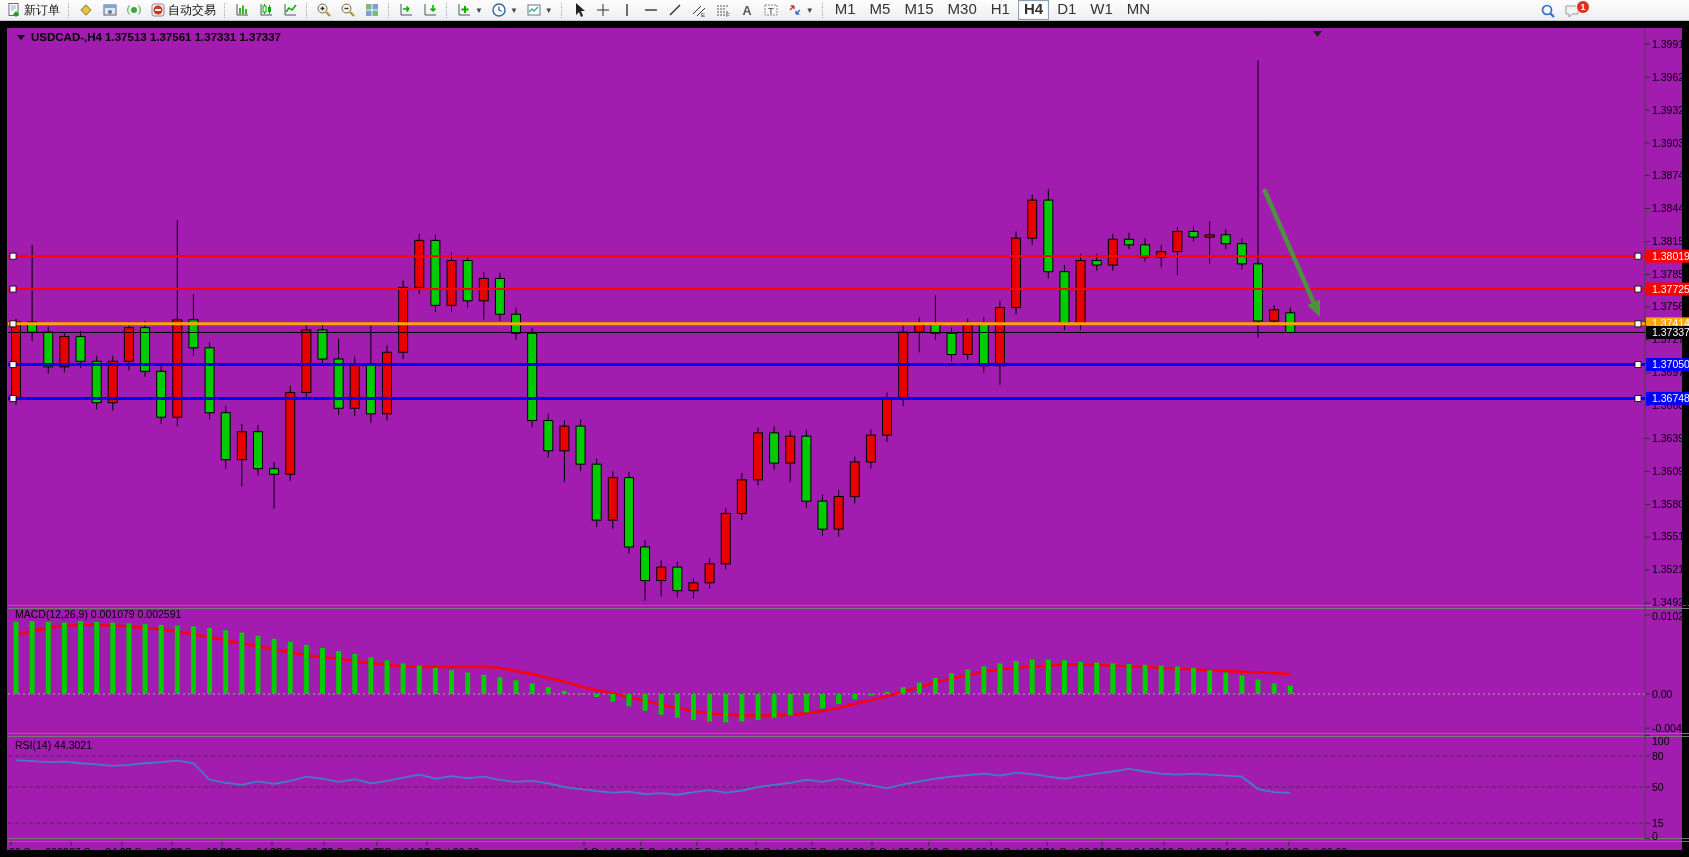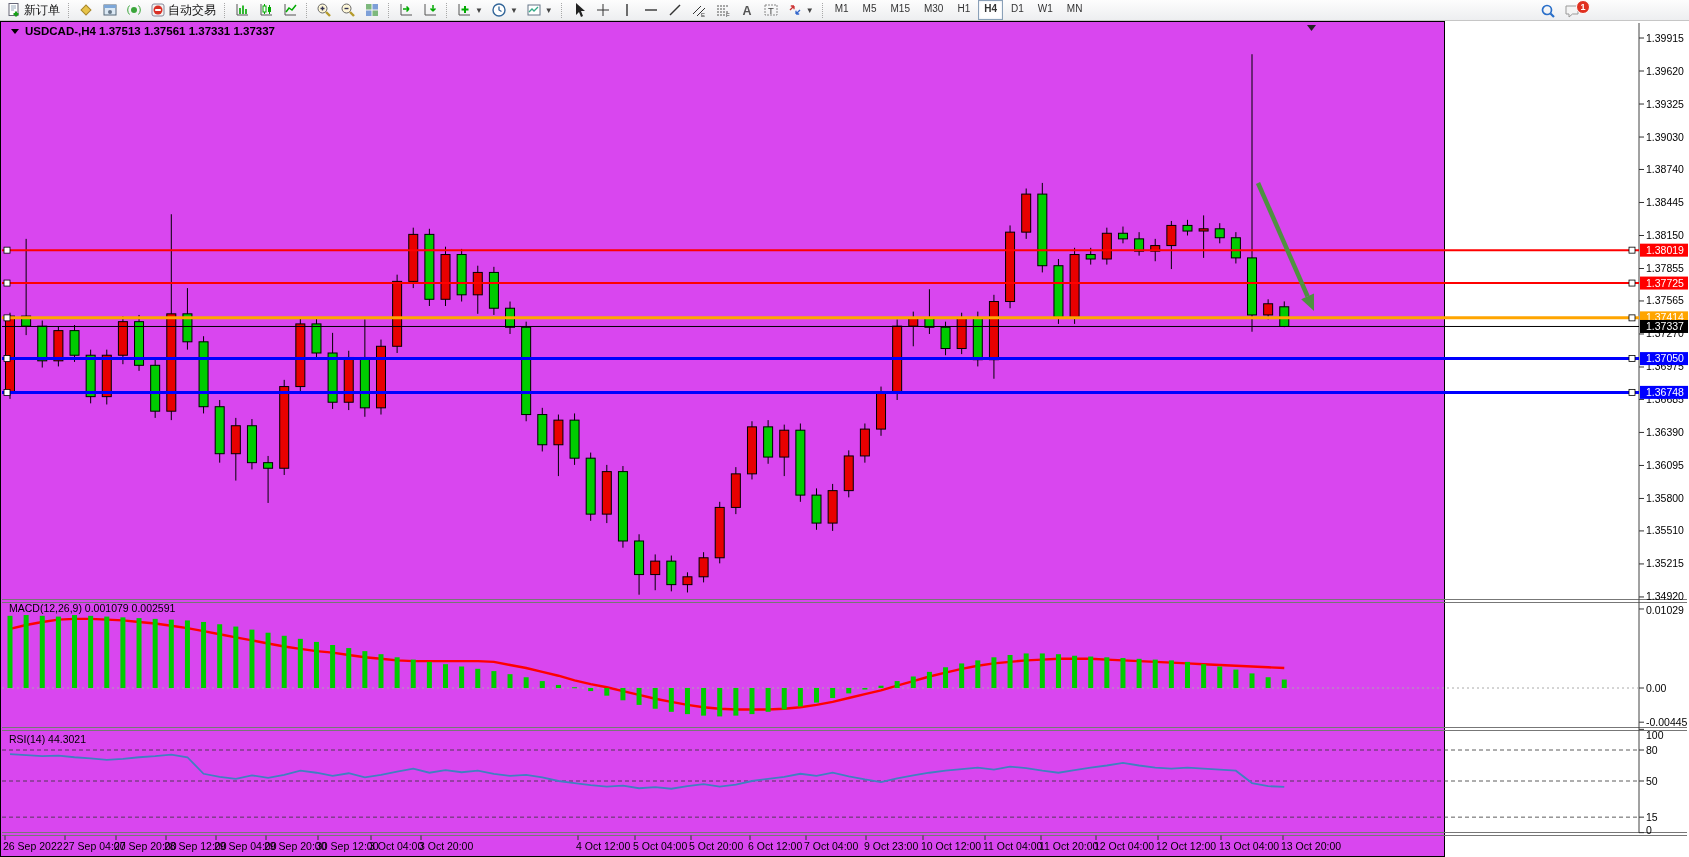--- a/index.html
+++ b/index.html
@@ -4,25 +4,25 @@
 <style>
   html,body{margin:0;padding:0;background:#fff;}
   body{width:1689px;height:857px;overflow:hidden;font-family:"Liberation Sans",sans-serif;position:relative;}
   #toolbar{position:absolute;left:0;top:0;width:1689px;height:21px;background:linear-gradient(#fdfdfd,#edeef0);border-bottom:1px solid #c6c6c6;display:flex;align-items:center;padding-left:2px;box-sizing:border-box;white-space:nowrap;}
   .tb-group{display:flex;align-items:center;height:21px;}
   .tb-sep{width:1px;height:15px;border-left:1px dotted #a8a8a8;margin:0 4px;}
   .tb-btn{display:inline-flex;align-items:center;gap:2px;height:19px;padding:0 3px;border:1px solid transparent;border-radius:2px;cursor:default;}
   .tb-btn .lbl{font-size:12px;color:#111;}
   .tb-btn svg{display:block;}
   .dd{font-size:8px;color:#444;margin-left:1px;}
-  .tf-btn{font-size:10px;color:#333;padding:1px 5px;height:16px;line-height:14px;border:1px solid transparent;margin:0 1px;}
+  .tf-btn{font-size:15px;color:#333;padding:1px 5px;height:16px;line-height:14px;border:1px solid transparent;margin:0 1px;}
   .tf-active{background:#fff;border:1px solid #8aa0b8;box-shadow:inset 0 0 2px #cfd8e2;font-weight:bold;}
   #tb-right{position:absolute;left:1536px;top:0;height:21px;display:flex;align-items:center;}
   .badge{position:relative;top:-4px;left:-6px;background:#e03020;color:#fff;font-size:9px;font-weight:bold;border-radius:7px;min-width:12px;height:12px;line-height:12px;text-align:center;display:inline-block;border:1px solid #fff;}
-  #chartwin{position:absolute;left:0;top:21px;width:1445px;height:836px;background:#d946ef;border:1px solid #000000;box-sizing:border-box;}
+  #chartwin{position:absolute;left:0;top:21px;width:1689px;height:836px;background:#a21caf;border:7px solid #000000;box-sizing:border-box;}
   #chart-svg{position:absolute;left:0;top:0;}
   text{font-family:"Liberation Sans",sans-serif;}
 </style>
 </head>
 <body>
 
 <div id="toolbar">
     <span class="tb-group">
       <span class="tb-btn">
         <span>

